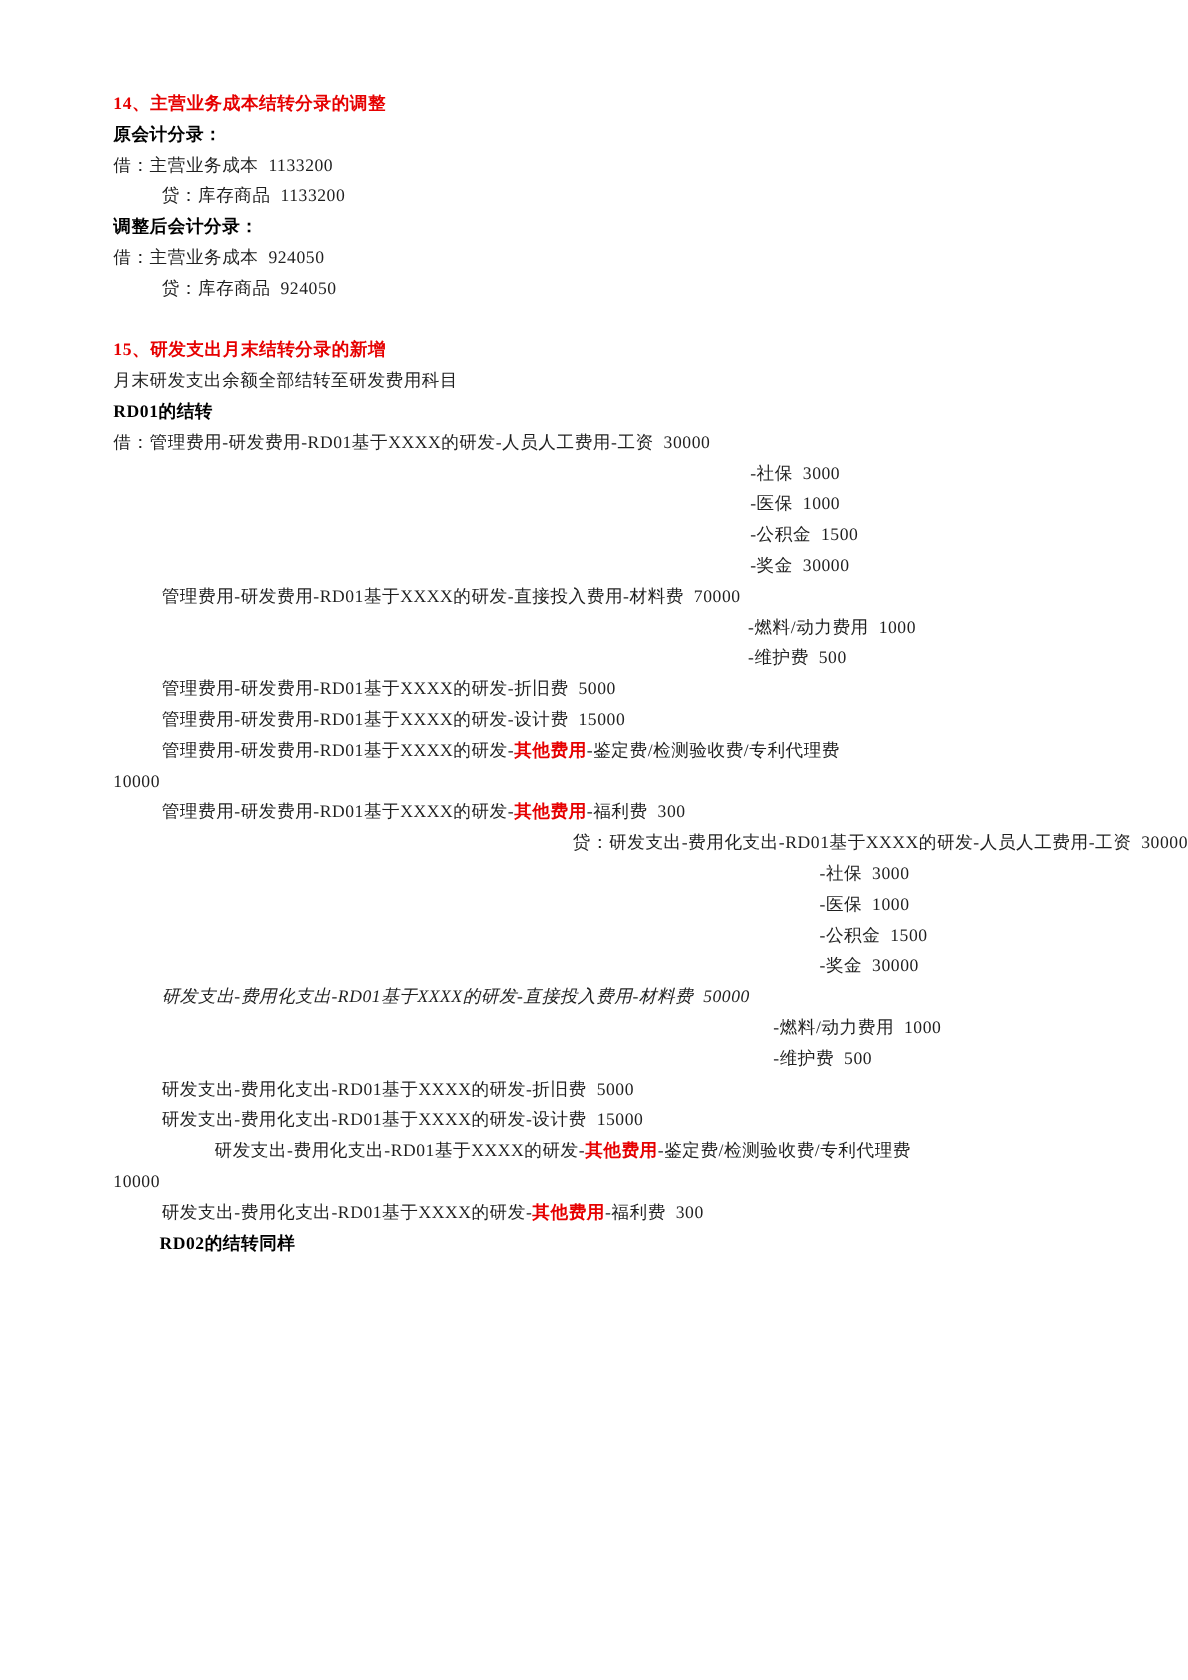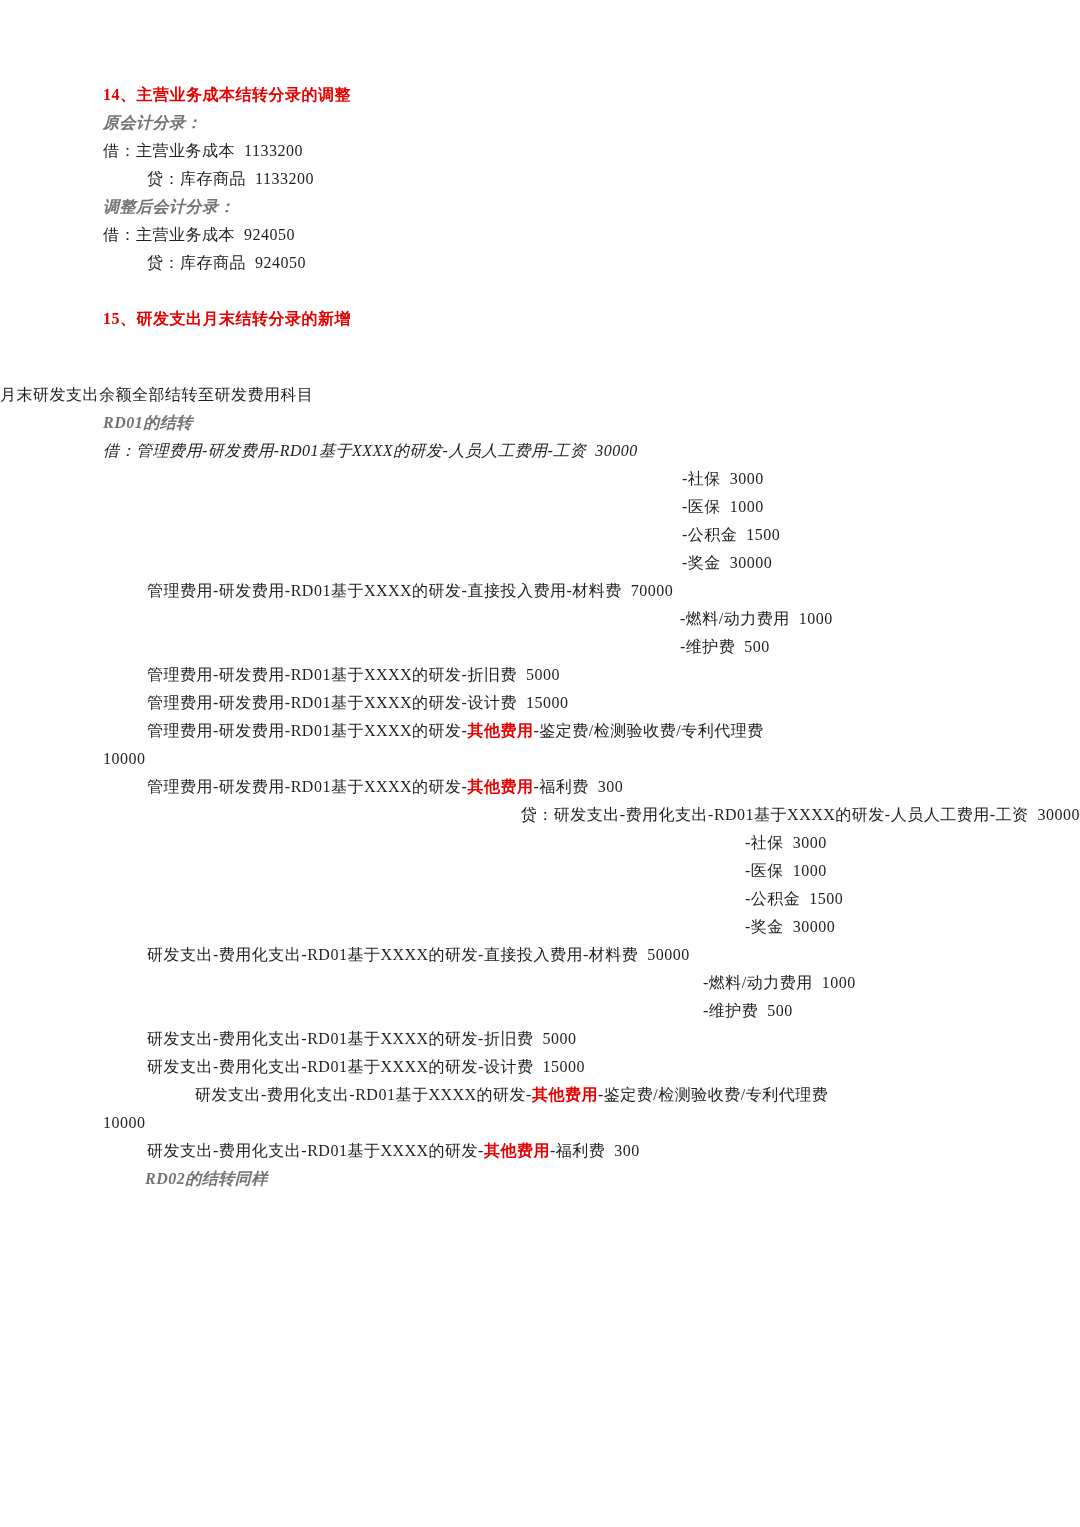--- a/index.html
+++ b/index.html
@@ -27,57 +27,57 @@
   .line {
     font-size: 16px;
     line-height: 28px;
     min-height: 28px;
     white-space: pre;
     color: #1f1f1f;
     letter-spacing: 0.5px;
   }
   .seg-plain { color: #1f1f1f; }
   .seg-red   { color: #e60000; font-weight: bold; }
-  .seg-blue  { color: #737373; font-weight: bold; font-style: italic; }
+  .seg-blue  { color: #000000; font-weight: bold; }
 </style>
 </head>
 <body>
 
 <div class="page">
   <div class="doc">
       <div class="line" style="padding-left: 103px;"><span class="seg-red">14、主营业务成本结转分录的调整</span></div>
       <div class="line" style="padding-left: 103px;"><span class="seg-blue">原会计分录：</span></div>
       <div class="line" style="padding-left: 103px;"><span class="seg-plain">借：主营业务成本  1133200</span></div>
       <div class="line" style="padding-left: 147px;"><span class="seg-plain">贷：库存商品  1133200</span></div>
       <div class="line" style="padding-left: 103px;"><span class="seg-blue">调整后会计分录：</span></div>
       <div class="line" style="padding-left: 103px;"><span class="seg-plain">借：主营业务成本  924050</span></div>
       <div class="line" style="padding-left: 147px;"><span class="seg-plain">贷：库存商品  924050</span></div>
       <div class="line" style="padding-left: 103px;">&nbsp;</div>
       <div class="line" style="padding-left: 103px;"><span class="seg-red">15、研发支出月末结转分录的新增</span></div>
-      <div class="line" style=" margin-top: 48px;"><span class="seg-plain">月末研发支出余额全部结转至研发费用科目</span></div>
+      <div class="line" style="padding-left: 103px;"><span class="seg-plain">月末研发支出余额全部结转至研发费用科目</span></div>
       <div class="line" style="padding-left: 103px;"><span class="seg-blue">RD01的结转</span></div>
-      <div class="line" style="padding-left: 103px; font-style: italic;"><span class="seg-plain">借：管理费用-研发费用-RD01基于XXXX的研发-人员人工费用-工资  30000</span></div>
+      <div class="line" style="padding-left: 103px;"><span class="seg-plain">借：管理费用-研发费用-RD01基于XXXX的研发-人员人工费用-工资  30000</span></div>
       <div class="line" style="padding-left: 682px;"><span class="seg-plain">-社保  3000</span></div>
       <div class="line" style="padding-left: 682px;"><span class="seg-plain">-医保  1000</span></div>
       <div class="line" style="padding-left: 682px;"><span class="seg-plain">-公积金  1500</span></div>
       <div class="line" style="padding-left: 682px;"><span class="seg-plain">-奖金  30000</span></div>
       <div class="line" style="padding-left: 147px;"><span class="seg-plain">管理费用-研发费用-RD01基于XXXX的研发-直接投入费用-材料费  70000</span></div>
       <div class="line" style="padding-left: 680px;"><span class="seg-plain">-燃料/动力费用  1000</span></div>
       <div class="line" style="padding-left: 680px;"><span class="seg-plain">-维护费  500</span></div>
       <div class="line" style="padding-left: 147px;"><span class="seg-plain">管理费用-研发费用-RD01基于XXXX的研发-折旧费  5000</span></div>
       <div class="line" style="padding-left: 147px;"><span class="seg-plain">管理费用-研发费用-RD01基于XXXX的研发-设计费  15000</span></div>
       <div class="line" style="padding-left: 147px;"><span class="seg-plain">管理费用-研发费用-RD01基于XXXX的研发-</span><span class="seg-red">其他费用</span><span class="seg-plain">-鉴定费/检测验收费/专利代理费</span></div>
       <div class="line" style="padding-left: 103px;"><span class="seg-plain">10000</span></div>
       <div class="line" style="padding-left: 147px;"><span class="seg-plain">管理费用-研发费用-RD01基于XXXX的研发-</span><span class="seg-red">其他费用</span><span class="seg-plain">-福利费  300</span></div>
       <div class="line" style="padding-left: 147px; text-align: right;"><span class="seg-plain">贷：研发支出-费用化支出-RD01基于XXXX的研发-人员人工费用-工资  30000</span></div>
       <div class="line" style="padding-left: 745px;"><span class="seg-plain">-社保  3000</span></div>
       <div class="line" style="padding-left: 745px;"><span class="seg-plain">-医保  1000</span></div>
       <div class="line" style="padding-left: 745px;"><span class="seg-plain">-公积金  1500</span></div>
       <div class="line" style="padding-left: 745px;"><span class="seg-plain">-奖金  30000</span></div>
-      <div class="line" style="padding-left: 147px;"><span class="seg-plain">研发支出-费用化支出-RD01基于XXXX的研发-直接投入费用-材料费  50000</span></div>
+      <div class="line" style="padding-left: 147px; font-style: italic;"><span class="seg-plain">研发支出-费用化支出-RD01基于XXXX的研发-直接投入费用-材料费  50000</span></div>
       <div class="line" style="padding-left: 703px;"><span class="seg-plain">-燃料/动力费用  1000</span></div>
       <div class="line" style="padding-left: 703px;"><span class="seg-plain">-维护费  500</span></div>
       <div class="line" style="padding-left: 147px;"><span class="seg-plain">研发支出-费用化支出-RD01基于XXXX的研发-折旧费  5000</span></div>
       <div class="line" style="padding-left: 147px;"><span class="seg-plain">研发支出-费用化支出-RD01基于XXXX的研发-设计费  15000</span></div>
       <div class="line" style="padding-left: 147px; margin-left: 48px;"><span class="seg-plain">研发支出-费用化支出-RD01基于XXXX的研发-</span><span class="seg-red">其他费用</span><span class="seg-plain">-鉴定费/检测验收费/专利代理费</span></div>
       <div class="line" style="padding-left: 103px;"><span class="seg-plain">10000</span></div>
       <div class="line" style="padding-left: 147px;"><span class="seg-plain">研发支出-费用化支出-RD01基于XXXX的研发-</span><span class="seg-red">其他费用</span><span class="seg-plain">-福利费  300</span></div>
       <div class="line" style="padding-left: 103px; margin-left: 42px;"><span class="seg-blue">RD02的结转同样</span></div>
     </div>
 </div>

